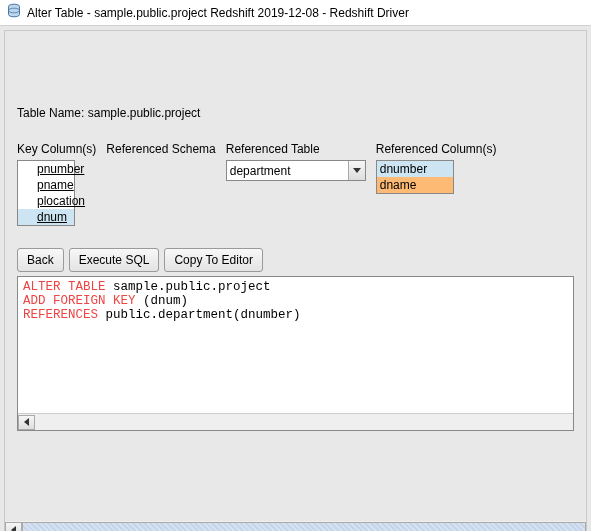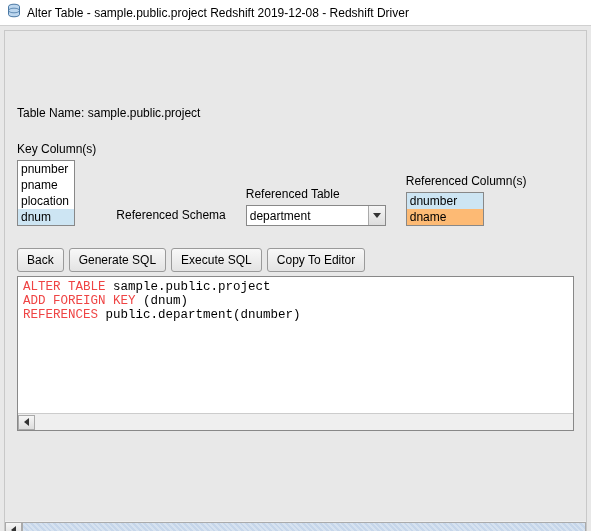--- a/index.html
+++ b/index.html
@@ -26,30 +26,30 @@
   .outer {
     border: 1px solid #c8c8c8;
     margin: 4px;
     background: #e8e8e8;
     height: 509px;
     position: relative;
     padding: 10px 12px;
   }
   .spacer { height: 65px; }
   .labelrow { font-size: 12px; margin-bottom: 22px; }
-  .fields { display: flex; gap: 20px; align-items: flex-end; }
+  .fields { display: flex; gap: 10px; align-items: flex-start; }
   .fieldcol { display: flex; flex-direction: column; }
   .fieldlabel { font-size: 12px; margin-bottom: 4px; }
   .keylist {
     background: #fff;
     border: 1px solid #888;
     width: 58px;
     font-size: 12px;
   }
-  .keylist div { padding: 1px 3px; }
+  .keylist div { padding: 1px 19px; text-decoration: underline; }
   .keylist .sel { background: #cde5f3; }
   .combo {
     display: flex;
     width: 110px;
     height: 21px;
     background: #fff;
     border: 1px solid #888;
   }
   .combo-wide { width: 140px; }
   .combo input {
@@ -187,21 +187,20 @@
       <div class="fieldlabel">Referenced Column(s)</div>
       <div class="reflist" id="reflist">
           <div class="sel">dnumber</div>
           <div>dname</div>
         </div>
     </div>
   </div>
 
   <div class="btnrow">
     <button>Back</button>
-    <button>Generate SQL</button>
     <button>Execute SQL</button>
     <button>Copy To Editor</button>
   </div>
 
   <div class="sqlwrap">
     <div class="sqlarea"><span class="kw">ALTER</span> <span class="kw">TABLE</span><span> sample.public.project</span>
 <span class="kw">ADD</span> <span class="kw">FOREIGN</span> <span class="kw">KEY</span><span> (dnum)</span>
 <span class="kw">REFERENCES</span><span> public.department(dnumber)</span></div>
     <div class="hscroll">
       <div class="arrow">

